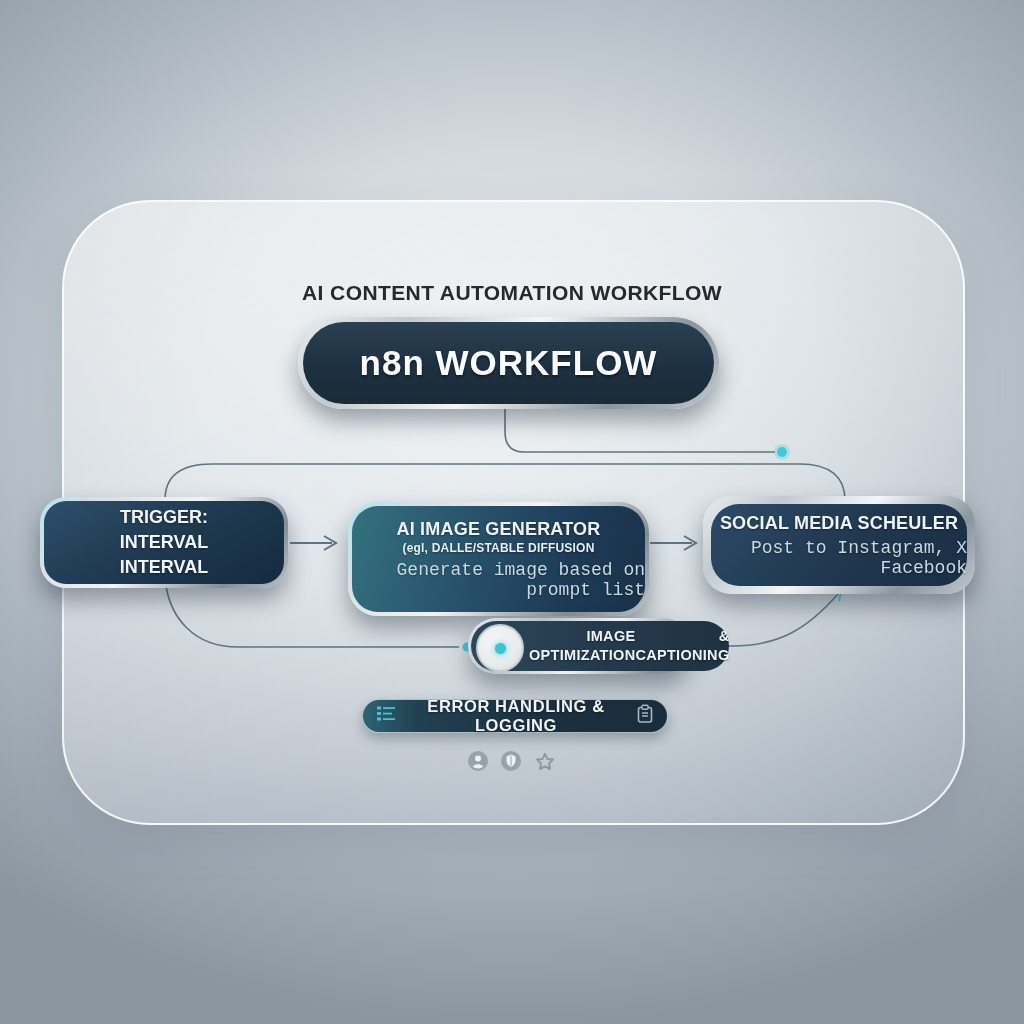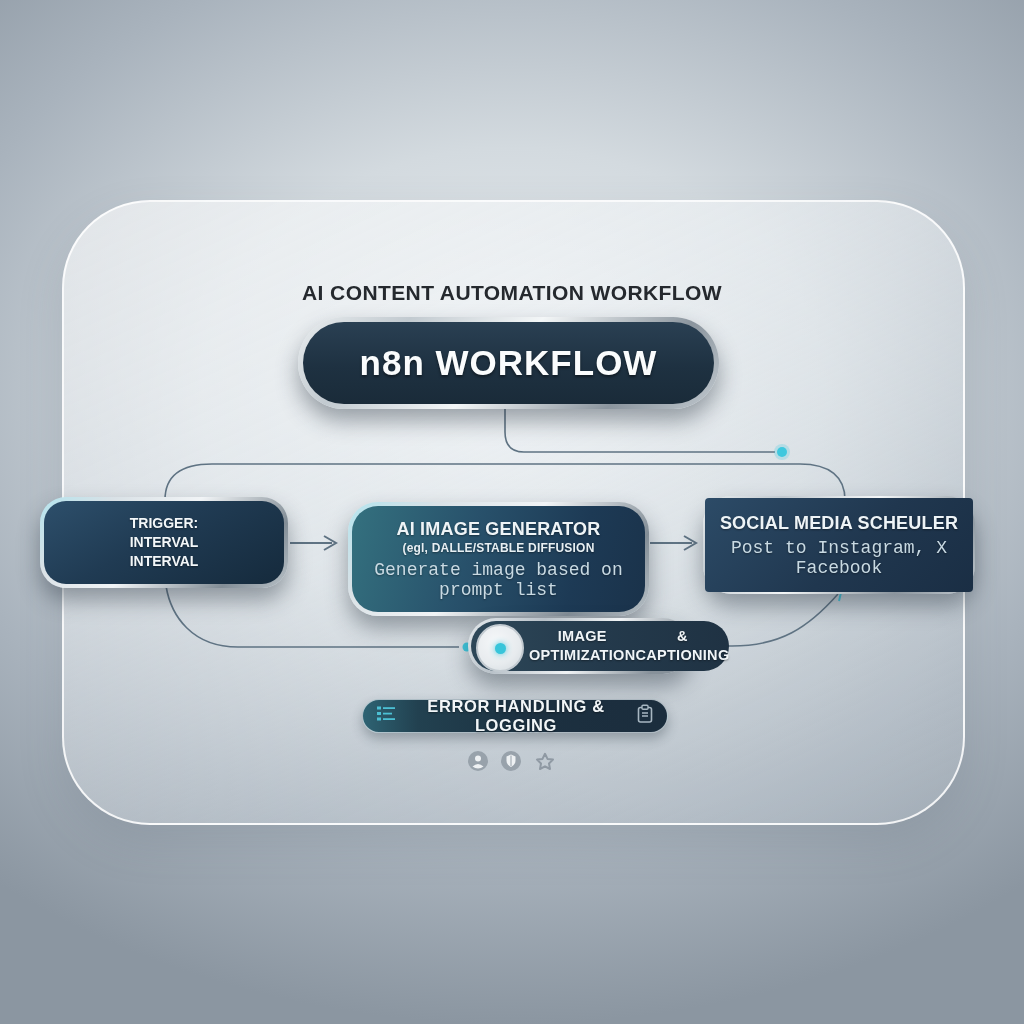--- a/index.html
+++ b/index.html
@@ -27,37 +27,37 @@
   }
 
   .metal{
     position:absolute;display:flex;
     background:linear-gradient(135deg,#e9edef 0%,#c2cad0 22%,#f3f6f7 48%,#8b959e 78%,#c2cad0 100%);
     box-shadow:0 12px 22px rgba(38,50,62,0.42);
   }
   .metal-teal{
     background:linear-gradient(135deg,#b3e4ee 0%,#d9e1e6 22%,#f1f4f6 48%,#828d96 80%,#b9c2c8 100%);
   }
-  .inner{flex:1;display:flex;flex-direction:column;align-items:center;justify-content:center;text-align:center;}
+  .inner{flex:1;display:flex;flex-direction:column;align-items:center;justify-content:center;text-align:right;}
 
   .badge-wrap{left:298px;top:317px;width:421px;height:92px;border-radius:46px;}
   .badge-wrap .inner{margin:5px;border-radius:41px;
     background:linear-gradient(180deg,#2a4053 0%,#1e3141 55%,#1a2b39 100%);}
   .badge-label{font-size:35px;font-weight:bold;color:#fafcfd;letter-spacing:1px;text-shadow:0 2px 3px rgba(0,0,0,0.45);}
 
   .node-trigger{left:40px;top:497px;width:248px;height:91px;border-radius:26px;}
   .node-trigger .inner{margin:4px;border-radius:22px;
     background:linear-gradient(150deg,#2d4f6b 0%,#203b53 45%,#152a3c 100%);}
-  .node-trigger .line{font-size:14px;font-weight:bold;color:#f3f7f9;line-height:1.38;text-shadow:0 1px 2px rgba(0,0,0,0.4);}
+  .node-trigger .line{font-size:18px;font-weight:bold;color:#f3f7f9;line-height:1.38;text-shadow:0 1px 2px rgba(0,0,0,0.4);}
 
   .node-generator{left:348px;top:502px;width:301px;height:114px;border-radius:30px;}
   .node-generator .inner{margin:4px;border-radius:26px;
     background:linear-gradient(105deg,#34717f 0%,#28516b 40%,#1d3a55 75%,#1a324a 100%);}
   .node-scheduler{left:703px;top:496px;width:272px;height:98px;border-radius:28px;}
-  .node-scheduler .inner{margin:2px;border-radius:4px;
+  .node-scheduler .inner{margin:8px;border-radius:28px;
     background:linear-gradient(135deg,#2c4b67 0%,#20374f 55%,#1a2e44 100%);}
   .node-title{font-size:18px;font-weight:bold;color:#eef4f7;letter-spacing:0.2px;text-shadow:0 1px 2px rgba(0,0,0,0.4);line-height:1.32;}
   .node-sub{font-size:12px;font-weight:bold;color:#e7eff3;letter-spacing:0.2px;text-shadow:0 1px 2px rgba(0,0,0,0.4);line-height:1.32;}
   .node-desc{font-size:18px;font-weight:normal;color:#c9dae3;margin-top:3px;text-shadow:0 1px 2px rgba(0,0,0,0.35);font-family:Liberation Mono, monospace;}
 
   .opt-pill{left:468px;top:618px;width:223px;height:56px;border-radius:28px;
     background:linear-gradient(135deg,#e4e9ec 0%,#b9c2c9 28%,#f0f3f5 55%,#87919a 85%);}
   .opt-pill .inner{position:relative;margin:3px;border-radius:25px;flex-direction:row;
     background:linear-gradient(90deg,#2d4758 0%,#243a4c 50%,#1f3243 100%);}
   .knob{position:absolute;left:5px;top:3px;width:44px;height:44px;border-radius:50%;

